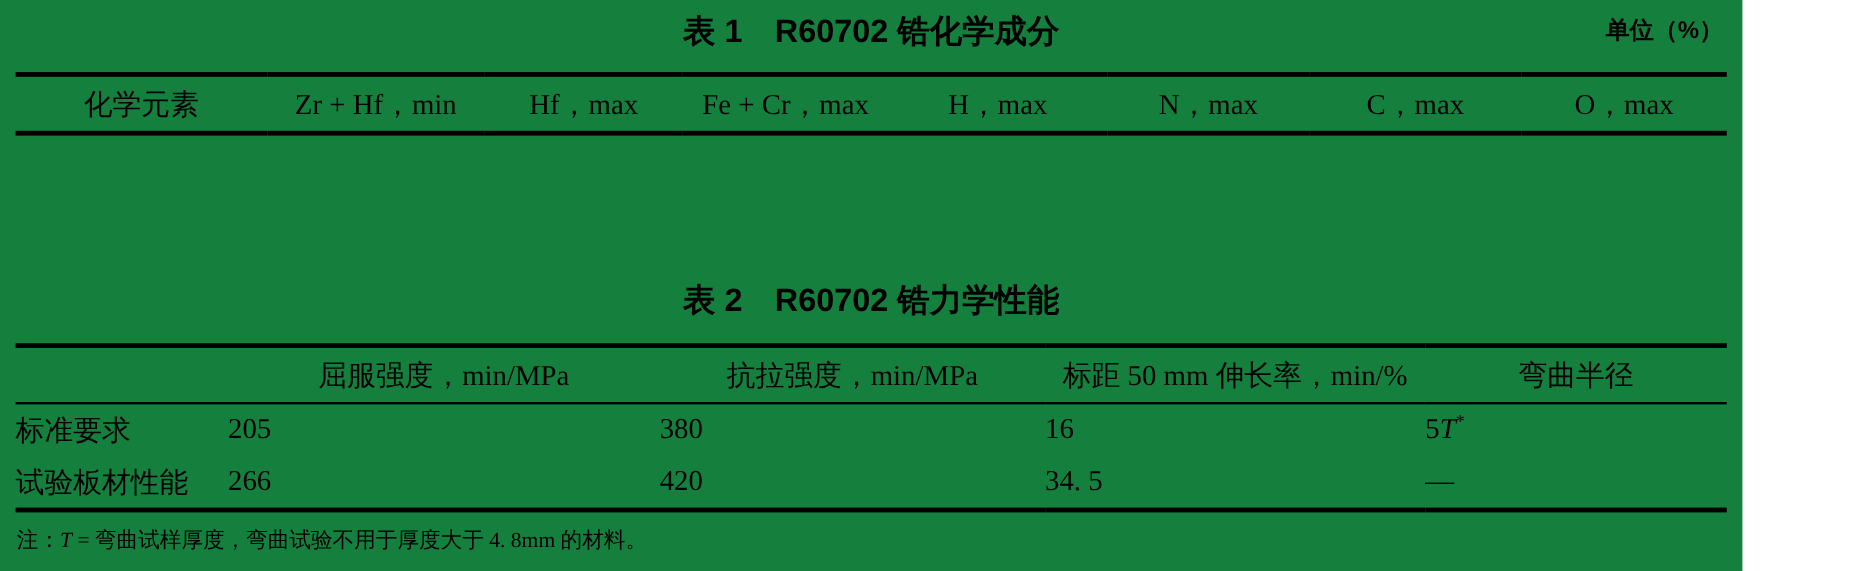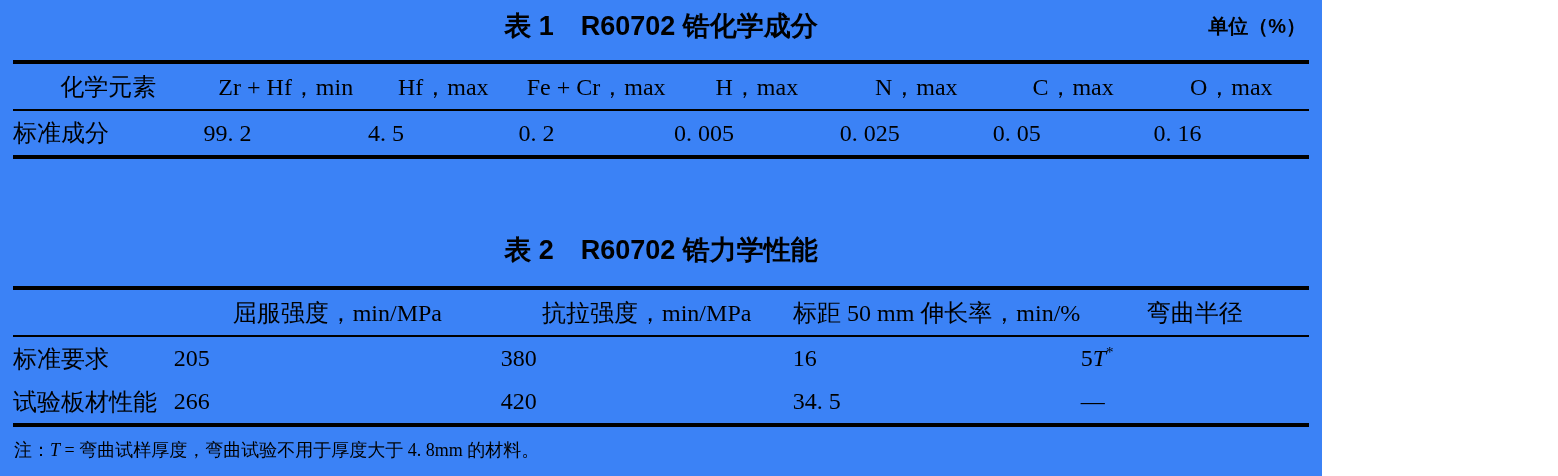--- a/index.html
+++ b/index.html
@@ -1,20 +1,20 @@
 <!DOCTYPE html>
 <html><head>
 <meta charset="utf-8">
 <style>
   html, body { margin: 0; padding: 0; background: #ffffff; }
   .page {
     position: relative;
-    width: 1322px;
+    width: 1452px;
     height: 476px;
-    background: #3b82f6;
+    background: #15803d;
     color: #000000;
     font-family: "Liberation Serif", "DejaVu Serif", serif;
     overflow: hidden;
   }
   
   .caption-row {
     position: absolute;
     left: 0; right: 0;
     height: 44px;
   }
@@ -101,30 +101,20 @@
           <th>Zr + Hf，min</th>
           <th>Hf，max</th>
           <th>Fe + Cr，max</th>
           <th>H，max</th>
           <th>N，max</th>
           <th>C，max</th>
           <th>O，max</th>
         </tr>
       </thead>
       <tbody>
-        <tr>
-          <td>标准成分</td>
-          <td>99. 2</td>
-          <td>4. 5</td>
-          <td>0. 2</td>
-          <td>0. 005</td>
-          <td>0. 025</td>
-          <td>0. 05</td>
-          <td>0. 16</td>
-        </tr>
       </tbody>
     </table>
   </div>
 
   <div class="caption-row t2">
     <div class="table-title">表 2　R60702 锆力学性能</div>
   </div>
 
   <div class="tbl-wrap t2">
     <table class="data-table t2-table">

